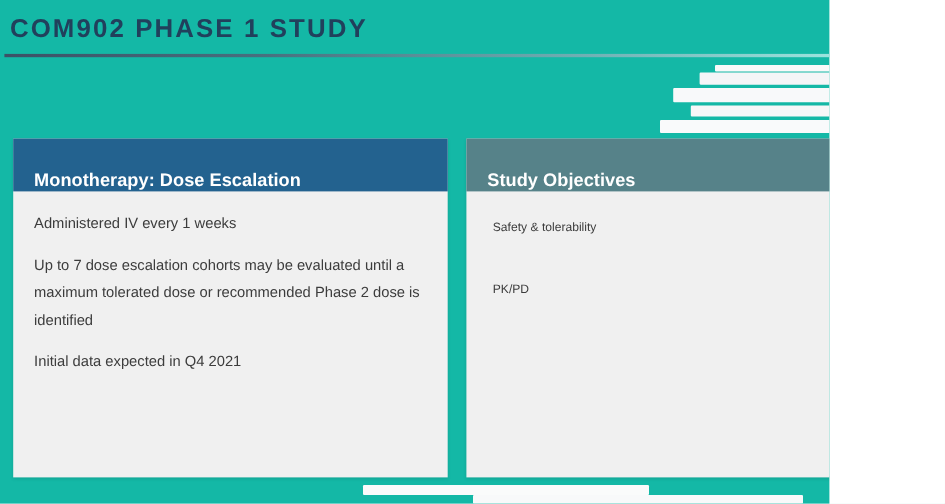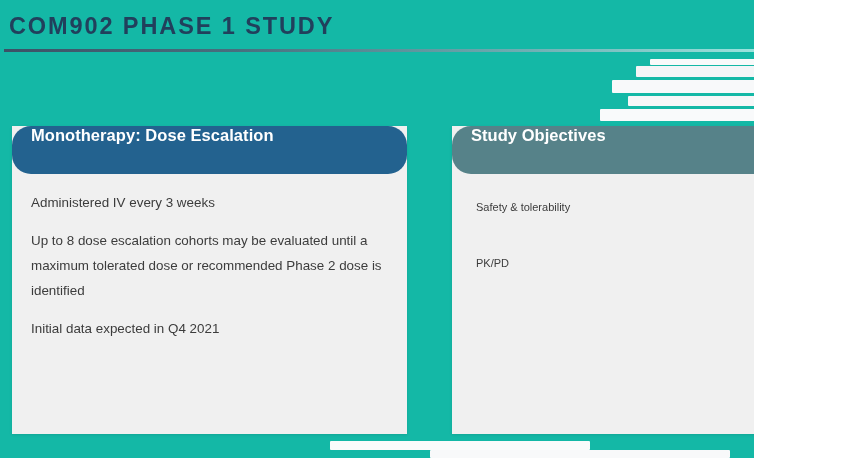--- a/index.html
+++ b/index.html
@@ -77,29 +77,28 @@
   }
 
   
   .card {
     position: absolute;
     z-index: 2;
     background: #f0f0f0;
     box-shadow: 0 1px 3px rgba(0,0,0,0.10);
   }
   .card-left  { left: 12px;  top: 126px; width: 395px; height: 308px; }
-  .card-right { left: 452px; top: 126px; width: 396px; height: 308px; }
+  .card-right { left: 424px; top: 126px; width: 396px; height: 308px; }
 
   .card-header {
     height: 48px;
     display: flex;
-    align-items: flex-start;
+    align-items: flex-end;
     padding: 0 0 0 19px;
     box-sizing: border-box;
-    border-radius: 19px;
   }
   .card-left  .card-header { background: #23628f; }
   .card-right .card-header { background: #568289; }
 
   .card-header-title {
     color: #ffffff;
     font-size: 16.5px;
     font-weight: bold;
     letter-spacing: 0.05px;
     white-space: nowrap;
@@ -147,22 +146,22 @@
 
   <div class="slide-title">COM902 PHASE 1 STUDY</div>
 
   <div class="title-rule"></div>
 
   <div class="card card-left">
     <div class="card-header">
       <span class="card-header-title">Monotherapy: Dose Escalation</span>
     </div>
     <div class="card-body">
-      <p class="bullet-line">Administered IV every 3 weeks</p>
-      <p class="bullet-line">Up to 8 dose escalation cohorts may be evaluated until a maximum tolerated dose or recommended Phase 2 dose is identified</p>
+      <p class="bullet-line">Administered IV every 1 weeks</p>
+      <p class="bullet-line">Up to 7 dose escalation cohorts may be evaluated until a maximum tolerated dose or recommended Phase 2 dose is identified</p>
       <p class="bullet-line">Initial data expected in Q4 2021</p>
     </div>
   </div>
 
   <div class="card card-right">
     <div class="card-header">
       <span class="card-header-title">Study Objectives</span>
     </div>
     <div class="card-body">
       <p class="bullet-line">Safety &amp; tolerability</p>

